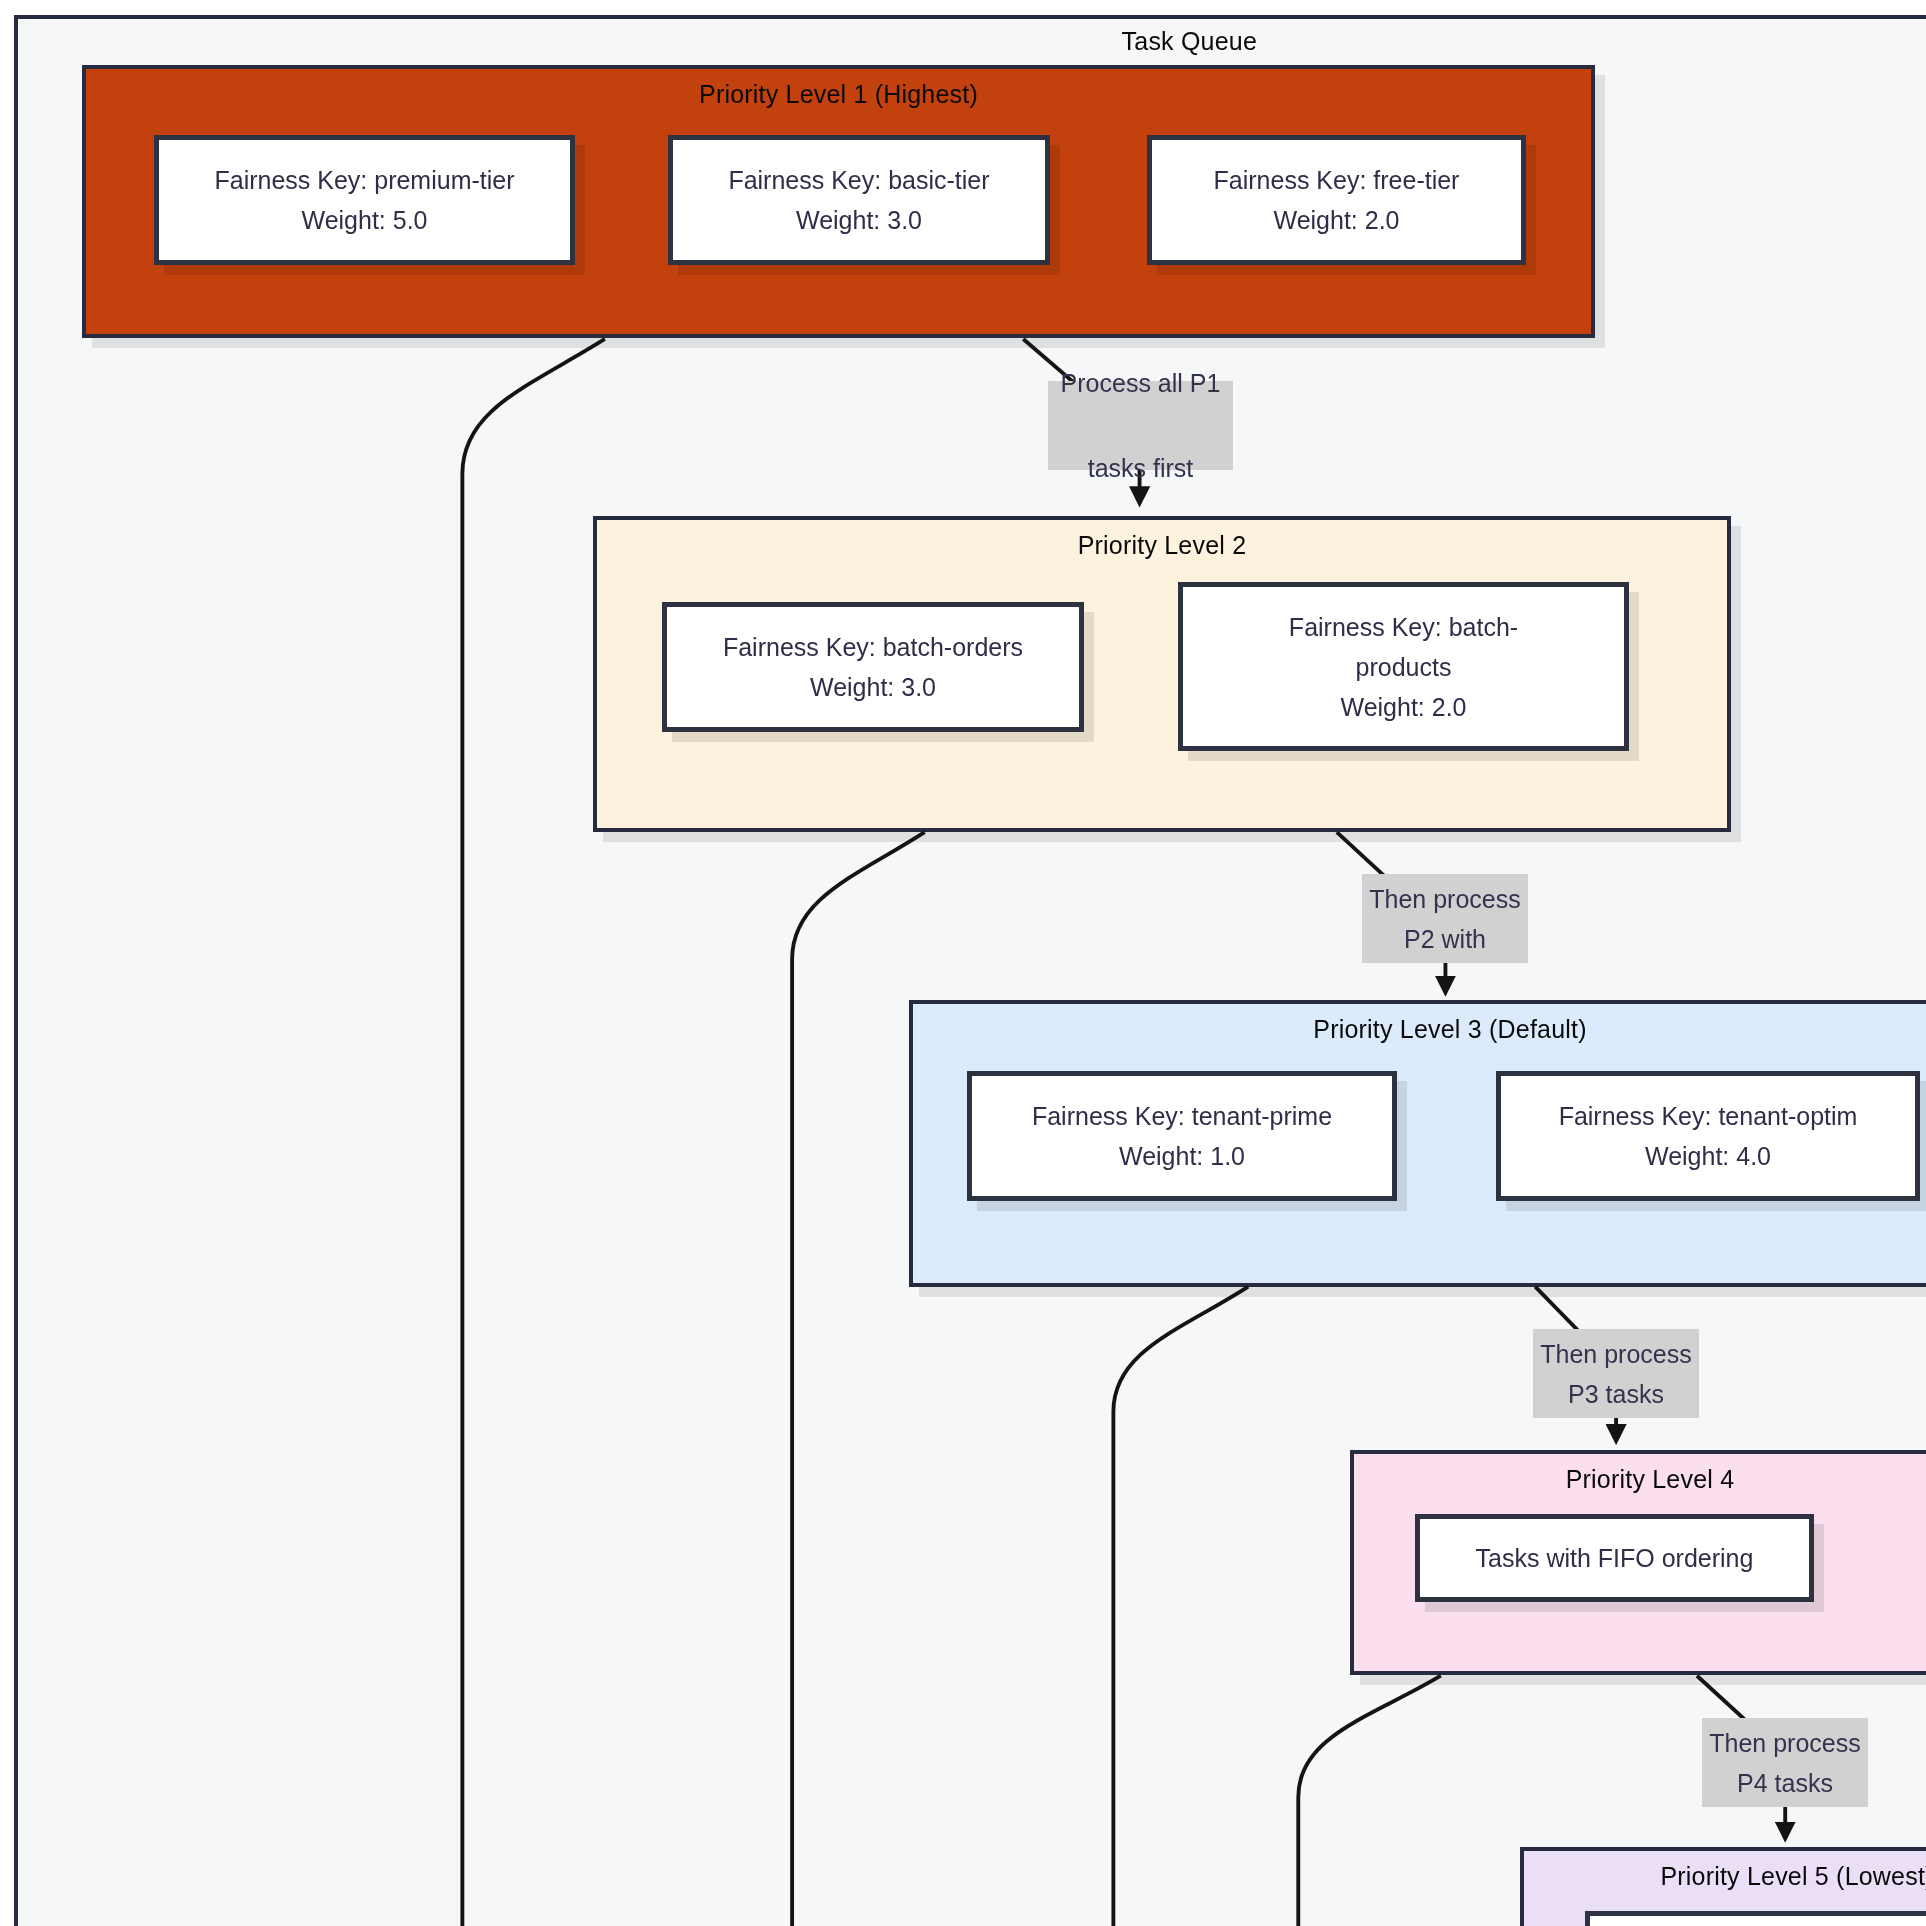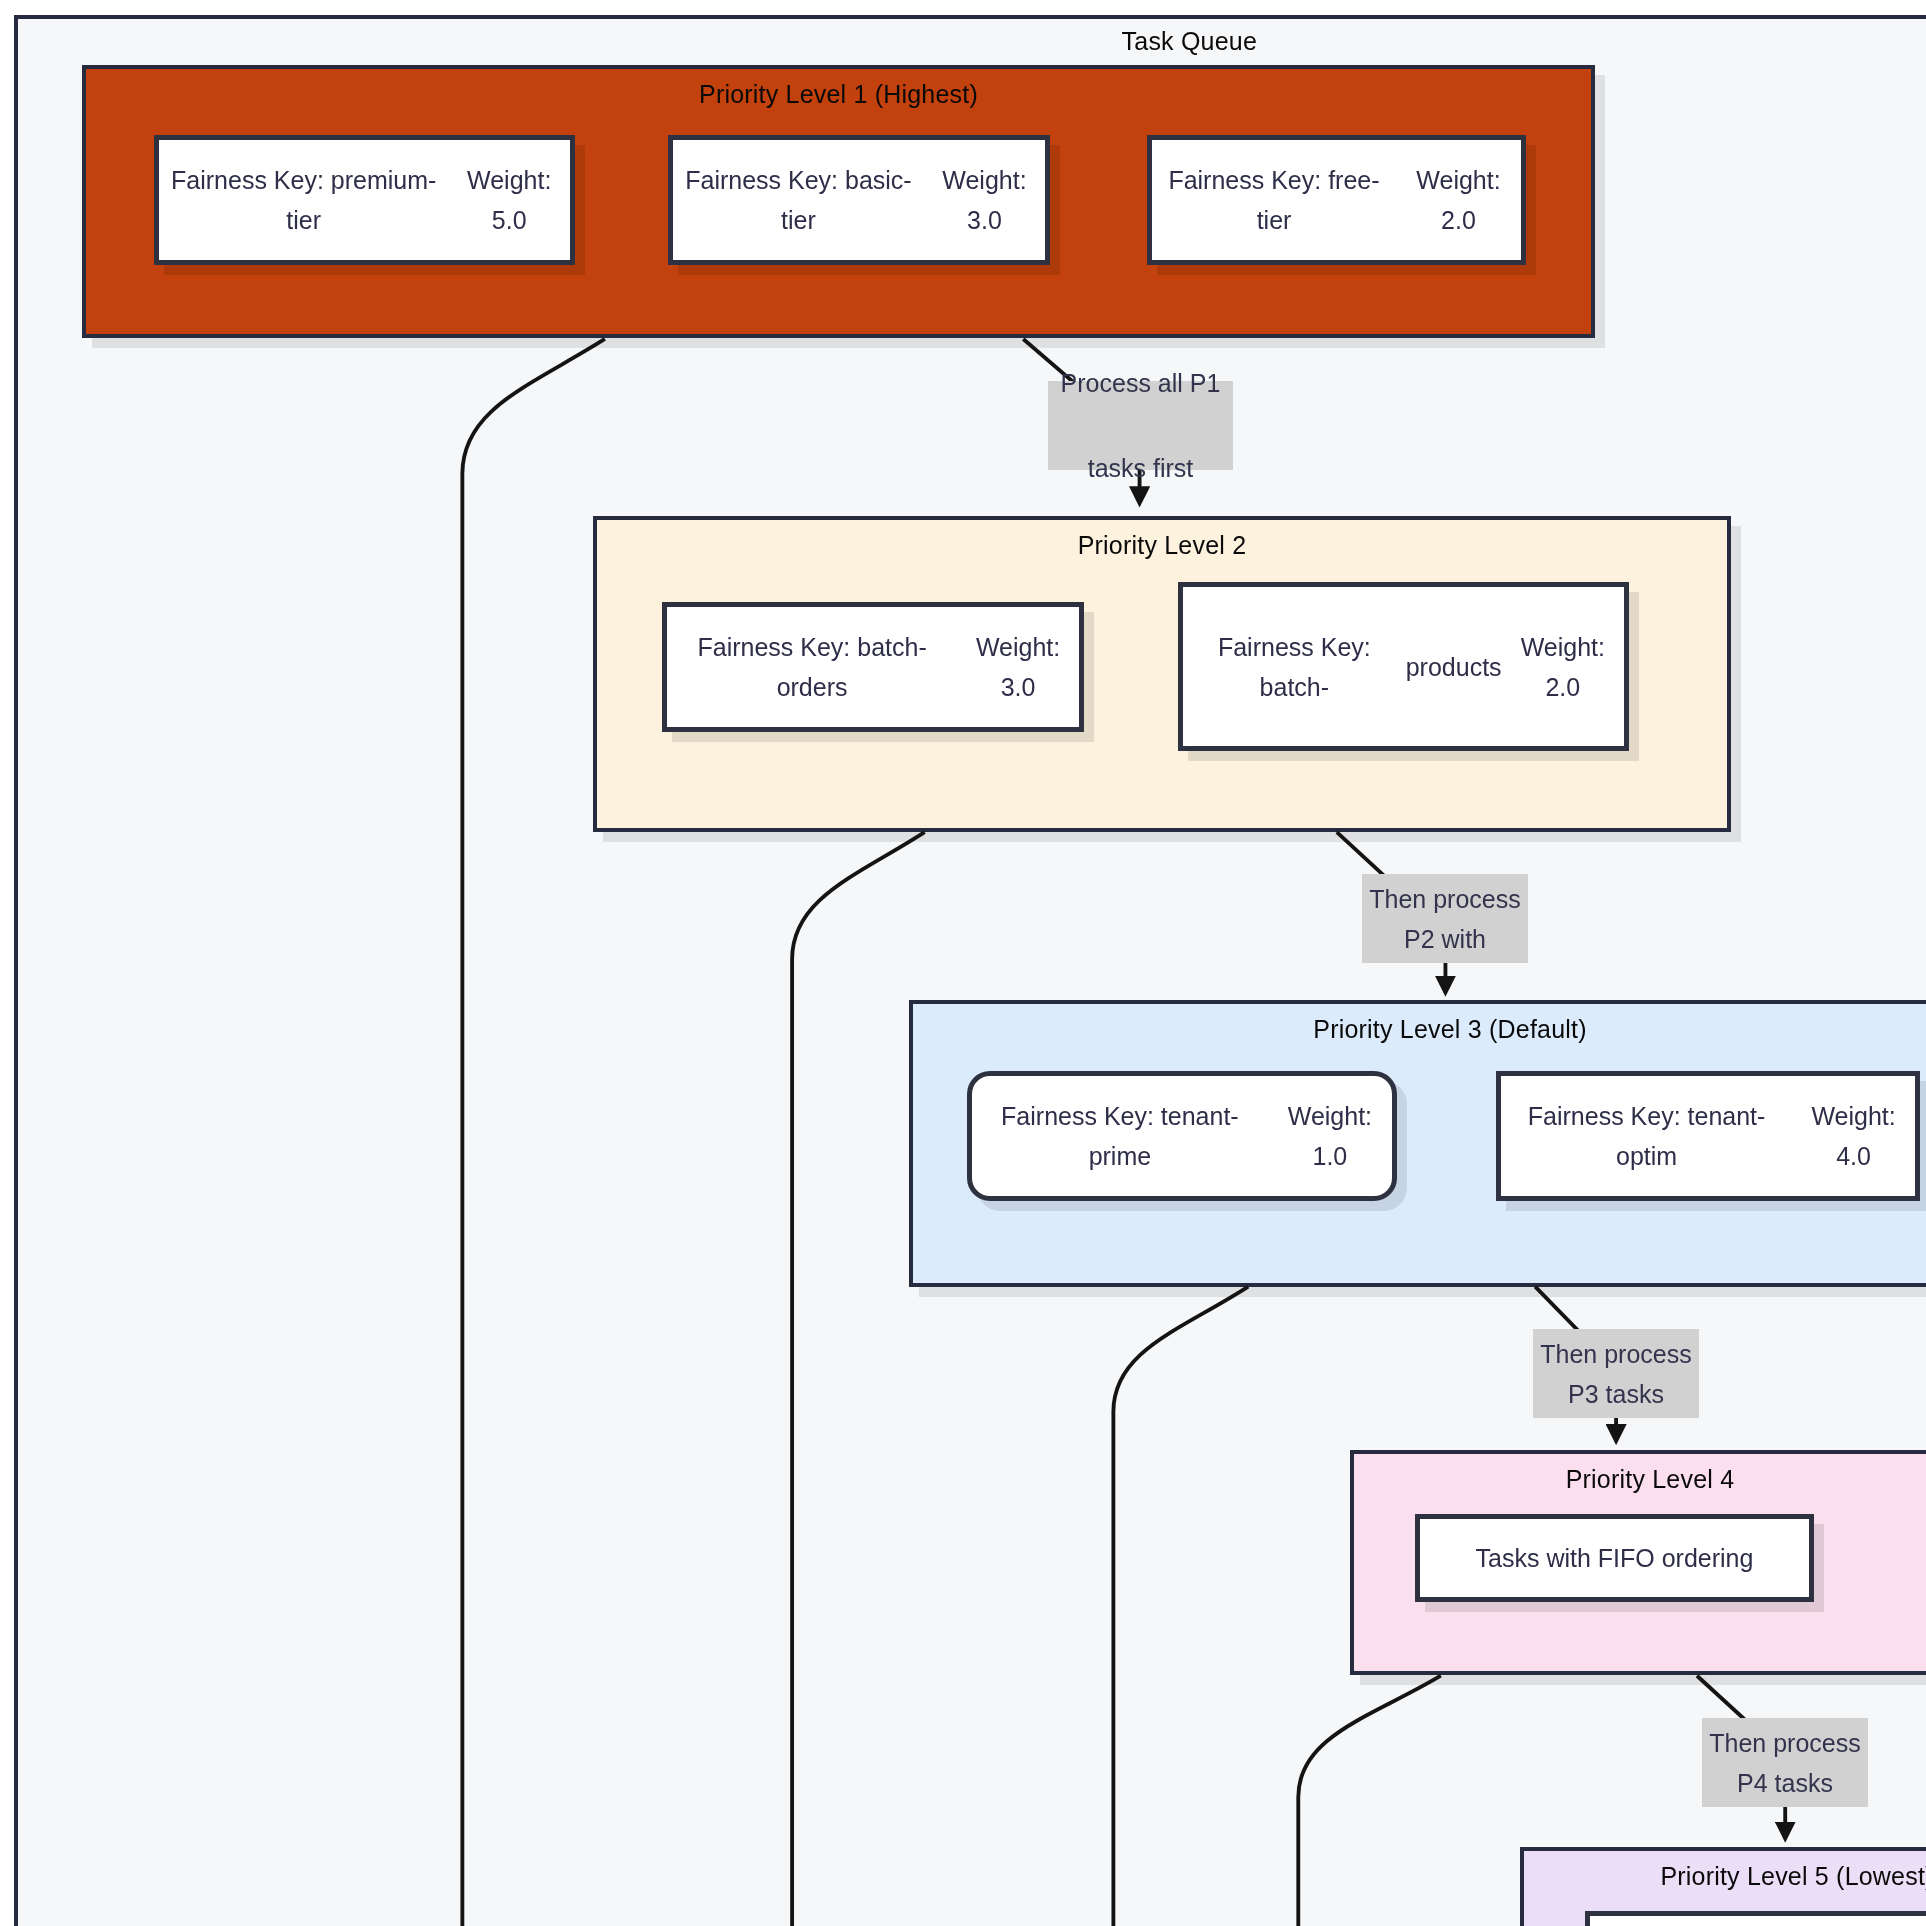--- a/index.html
+++ b/index.html
@@ -27,21 +27,21 @@
     position:absolute;top:10.8px;left:0;width:100%;
     text-align:center;
     font-size:25px;font-weight:500;color:#0a0a0a;
     letter-spacing:0.2px;
   }
   .node{
     position:absolute;
     background:#ffffff;
     border:5.4px solid #2e3240;
     box-shadow:10px 10px 0 0 rgba(0,0,0,0.10);
-    display:flex;flex-direction:row;align-items:center;justify-content:center;
+    display:flex;flex-direction:column;align-items:center;justify-content:center;
     text-align:center;
     color:#2e2e48;font-size:25px;font-weight:500;line-height:40px;
   }
   .node span{display:block;}
   .edge-label{
     position:absolute;
     background:#d1d1d1;
     color:#33334d;
     font-size:25px;font-weight:500;line-height:40px;
     display:flex;flex-direction:column;align-items:center;justify-content:center;
@@ -83,21 +83,21 @@
     </div>
     <div class="node" style="left:581px;top:62px;width:441px;height:159px;">
       <span>Fairness Key: batch-</span>
       <span>products</span>
       <span>Weight: 2.0</span>
     </div>
   </div>
 
   <div class="subgraph" style="left:909px;top:1000px;width:1074px;height:279px;background:#dcebfc;">
     <div class="sg-title">Priority Level 3 (Default)</div>
-    <div class="node" style="left:54px;top:67px;width:420px;height:120px;border-radius:23px;">
+    <div class="node" style="left:54px;top:67px;width:420px;height:120px;">
       <span>Fairness Key: tenant-prime</span>
       <span>Weight: 1.0</span>
     </div>
     <div class="node" style="left:583px;top:67px;width:414px;height:120px;">
       <span>Fairness Key: tenant-optim</span>
       <span>Weight: 4.0</span>
     </div>
   </div>
 
   <div class="subgraph" style="left:1350px;top:1450px;width:544px;height:217px;background:#fbdfee;padding-left:48px;">

